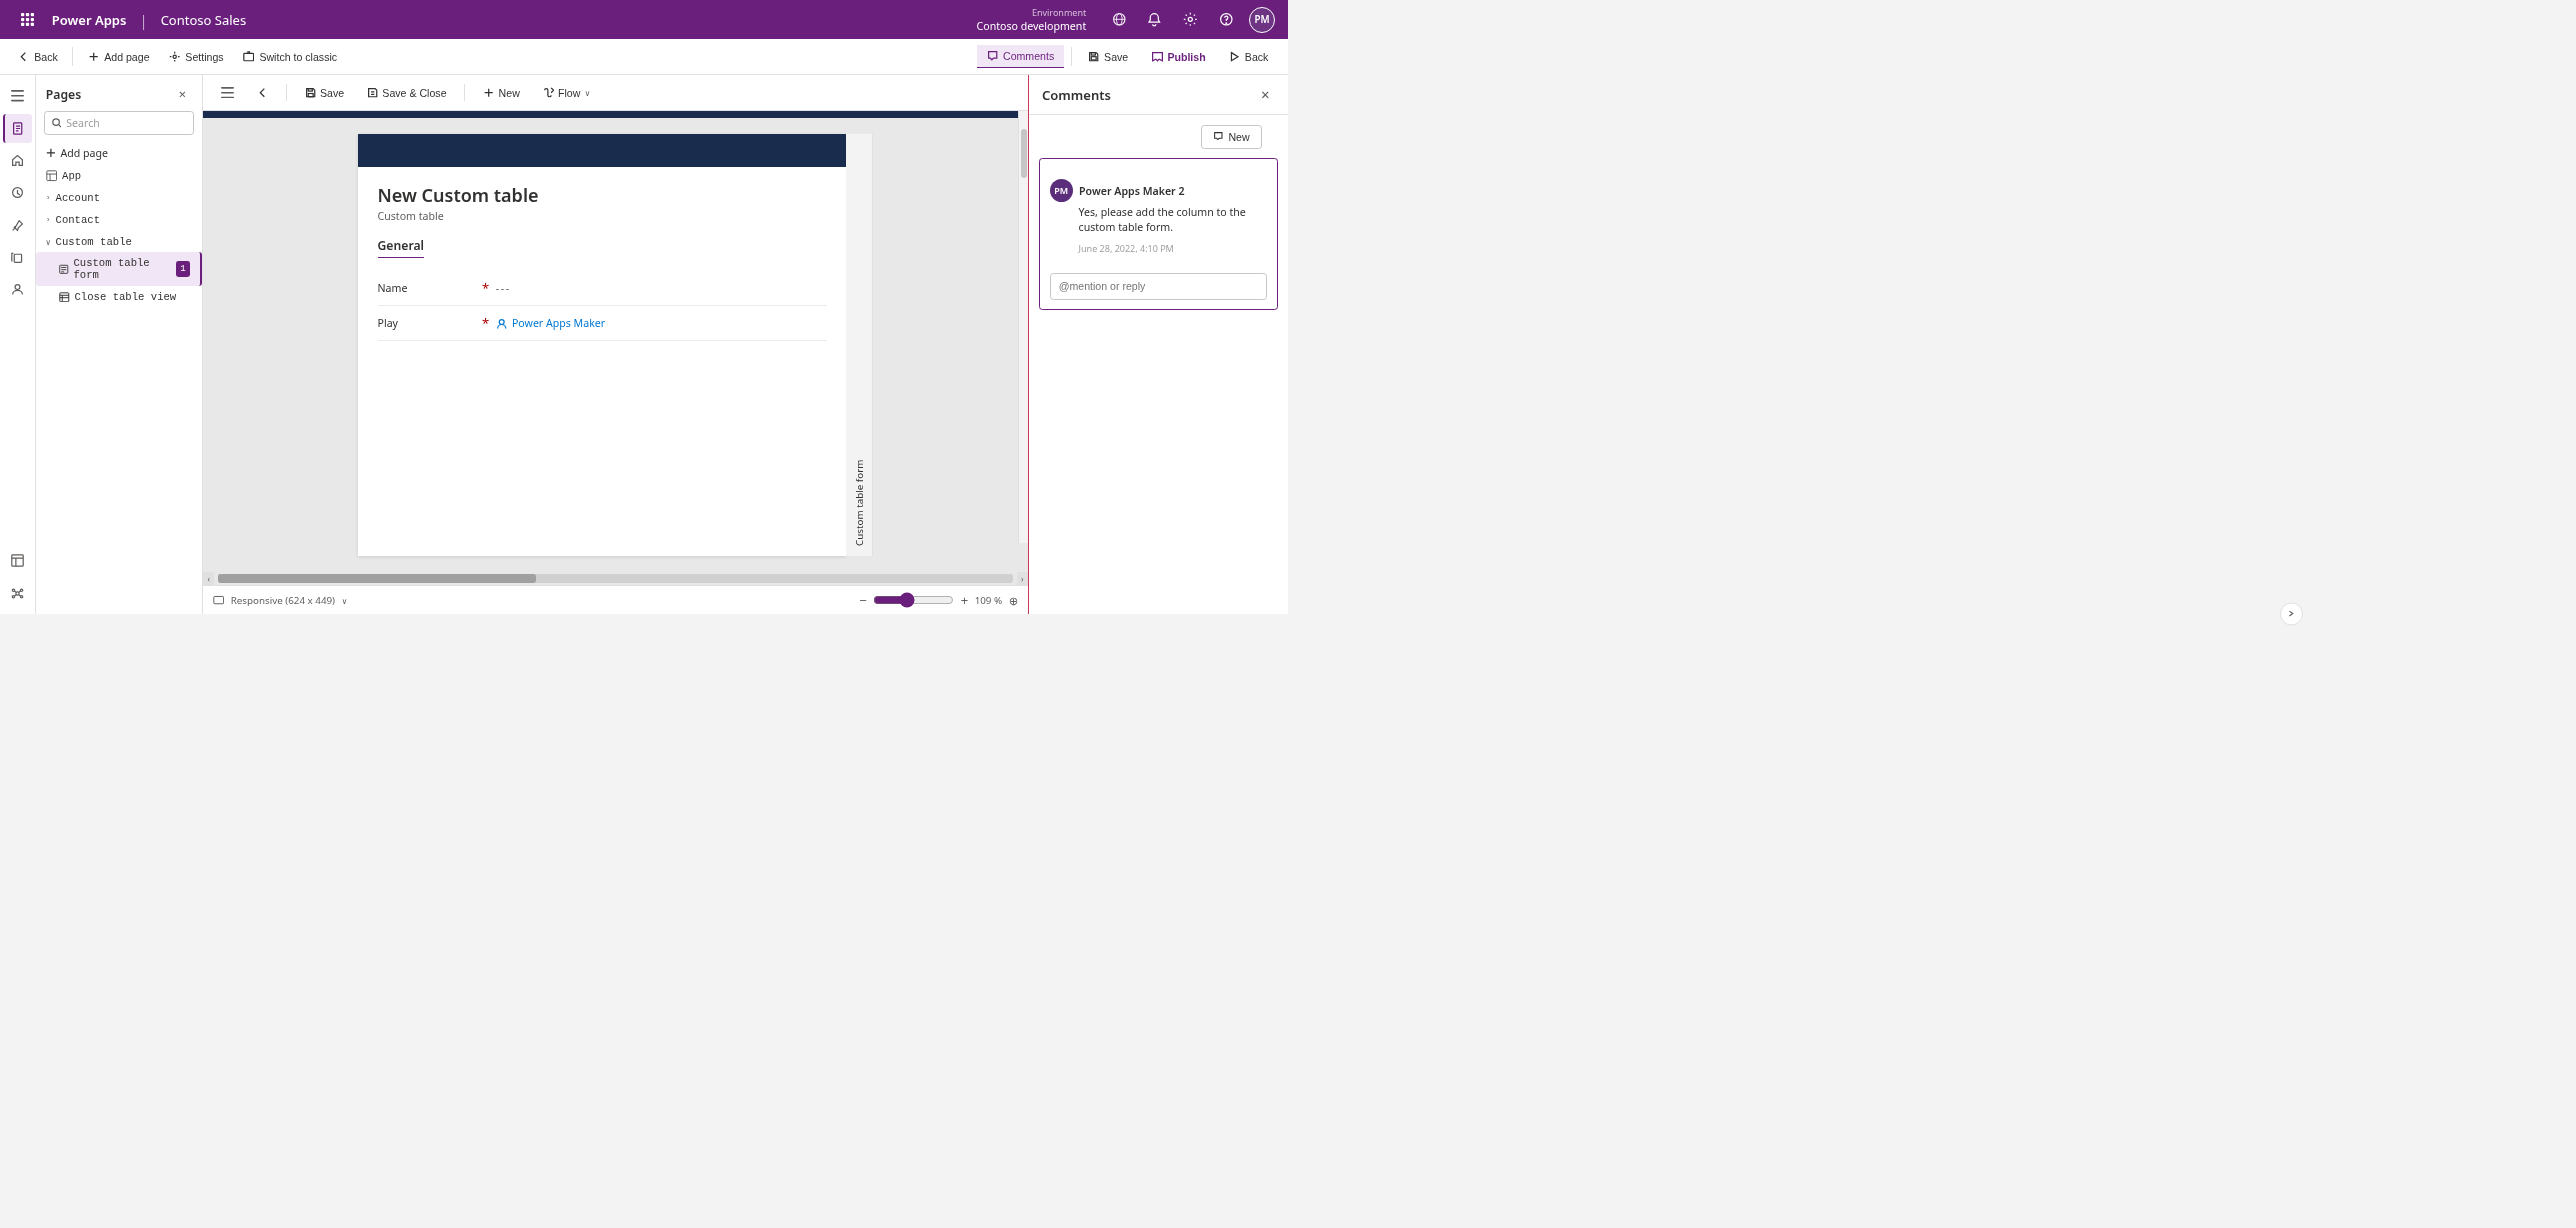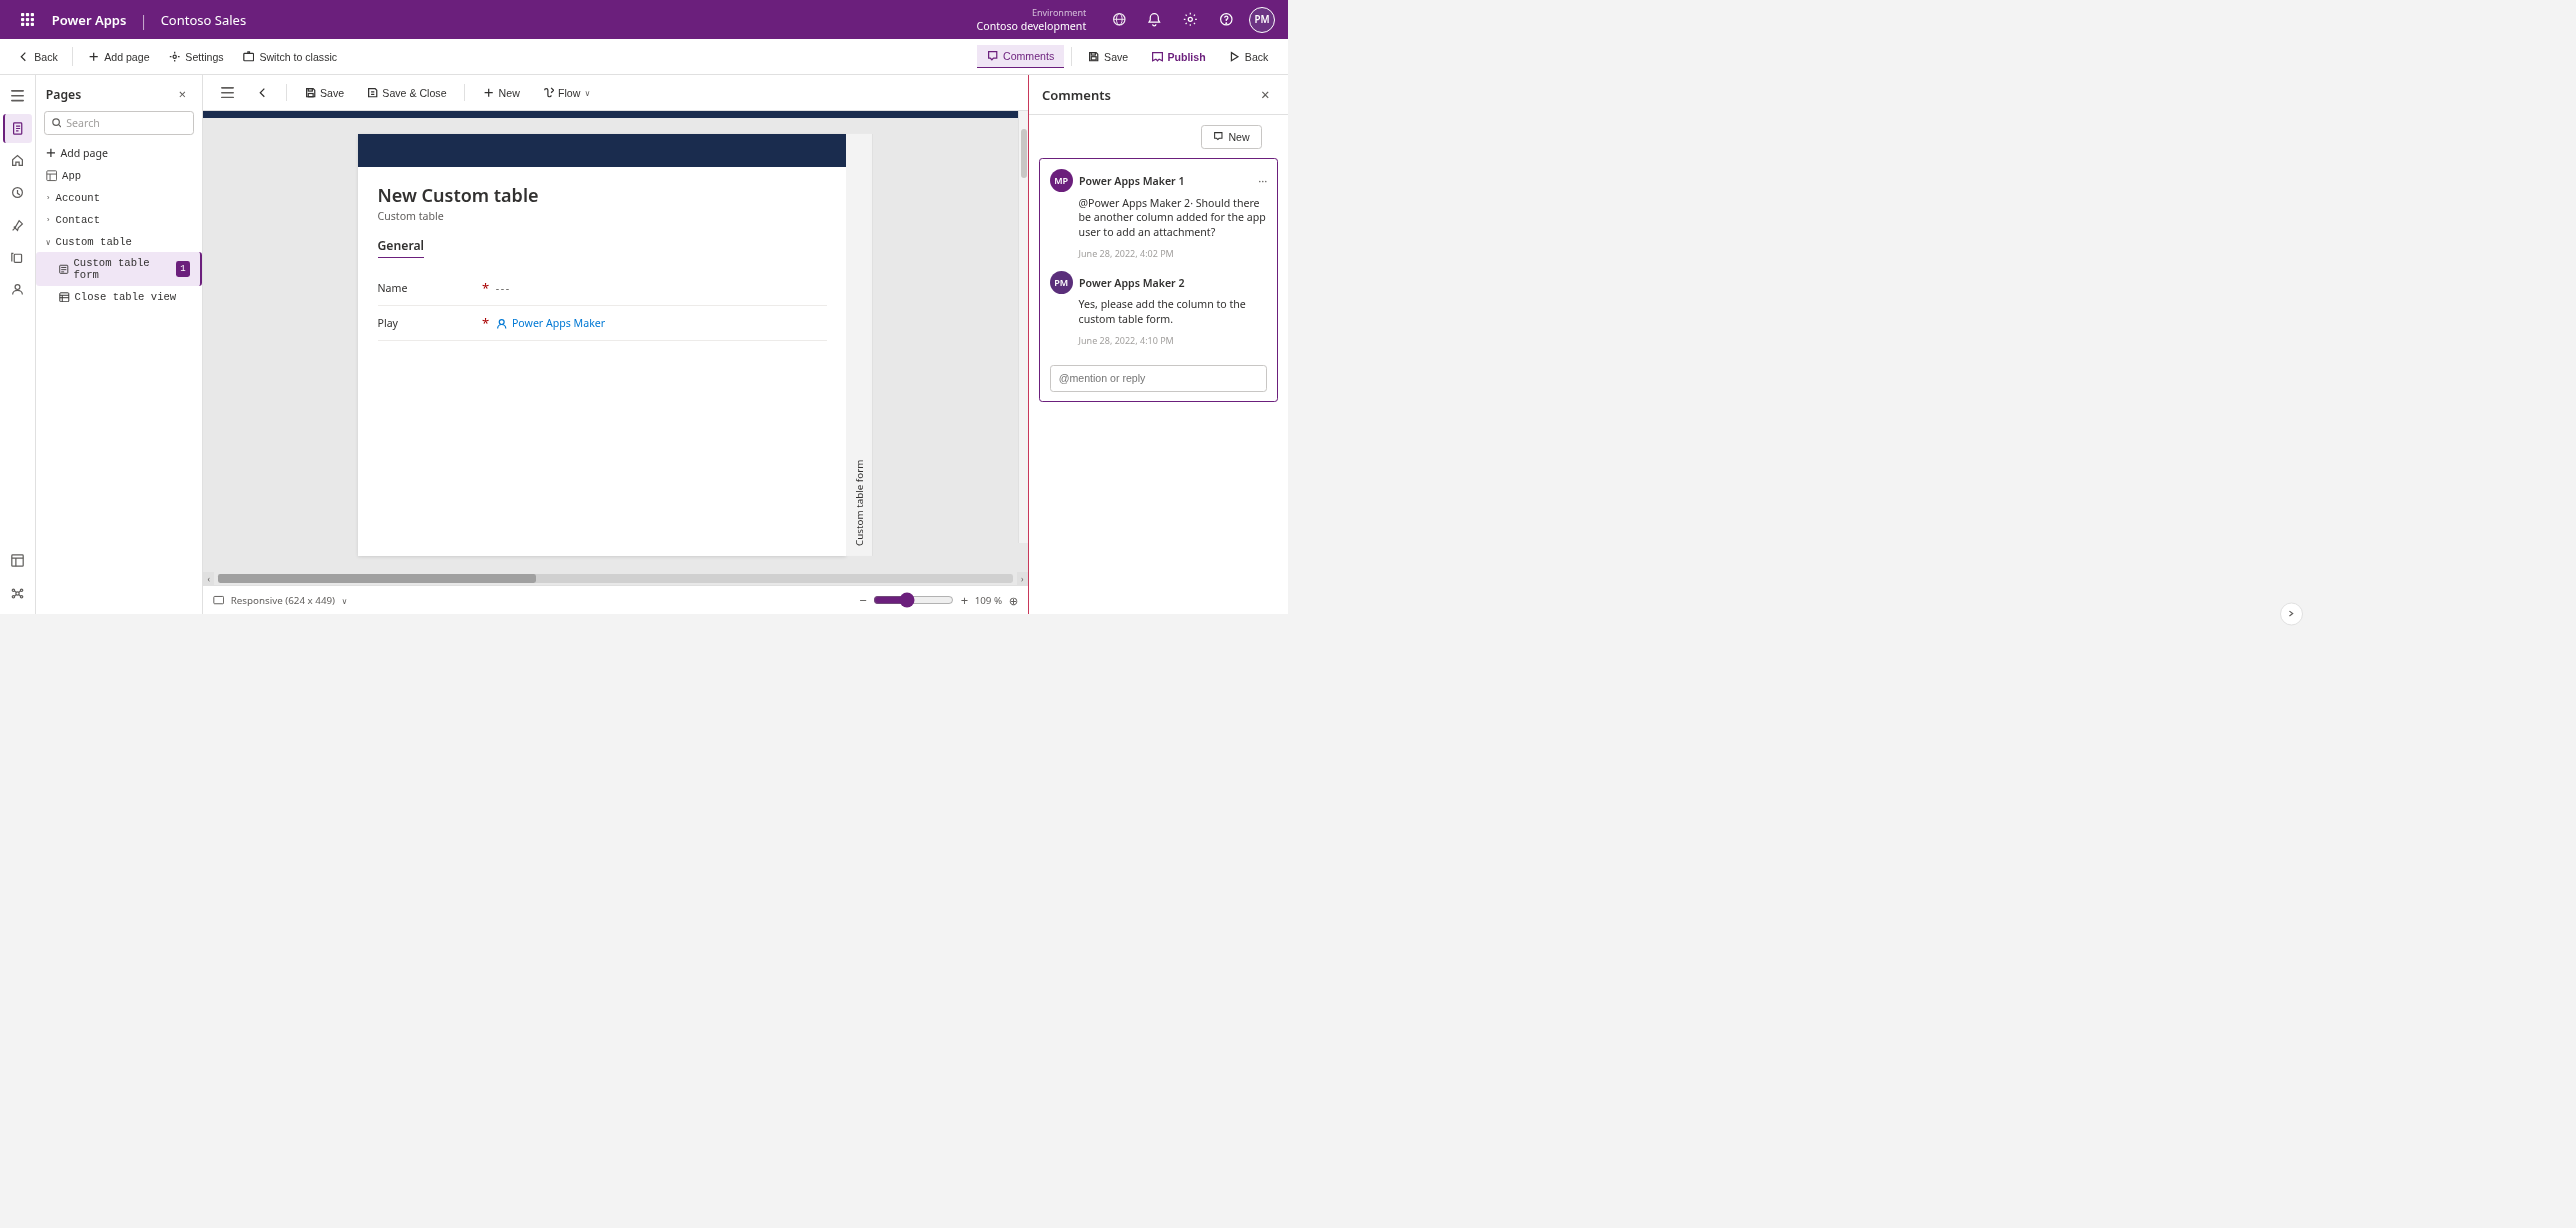--- a/index.html
+++ b/index.html
@@ -608,29 +608,20 @@
       <button class="new-comment-btn">
         <svg width="10.6" height="10.6" viewBox="0 0 13 13" fill="none" stroke="#323130" stroke-width="1.3">
           <path d="M2 2h9v7H7.5L6 10.5 4.5 9H2z"></path>
         </svg>
         <span>New</span>
       </button>
     </div>
 
     <div class="comment-thread">
       
-      <div class="comment-item">
-        <div class="comment-author-row">
-          <div class="comment-avatar avatar-mp">MP</div>
-          <span class="comment-author">Power Apps Maker 1</span>
-          <span class="comment-more">···</span>
-        </div>
-        <p class="comment-text">@Power Apps Maker 2· Should there be another column added for the app user to add an attachment?</p>
-        <span class="comment-time">June 28, 2022, 4:02 PM</span>
-      </div>
 
       
       <div class="comment-item" style="margin-top:9.8px;">
         <div class="comment-author-row">
           <div class="comment-avatar avatar-pm">PM</div>
           <span class="comment-author">Power Apps Maker 2</span>
         </div>
         <p class="comment-text">Yes, please add the column to the custom table form.</p>
         <span class="comment-time">June 28, 2022, 4:10 PM</span>
       </div>

